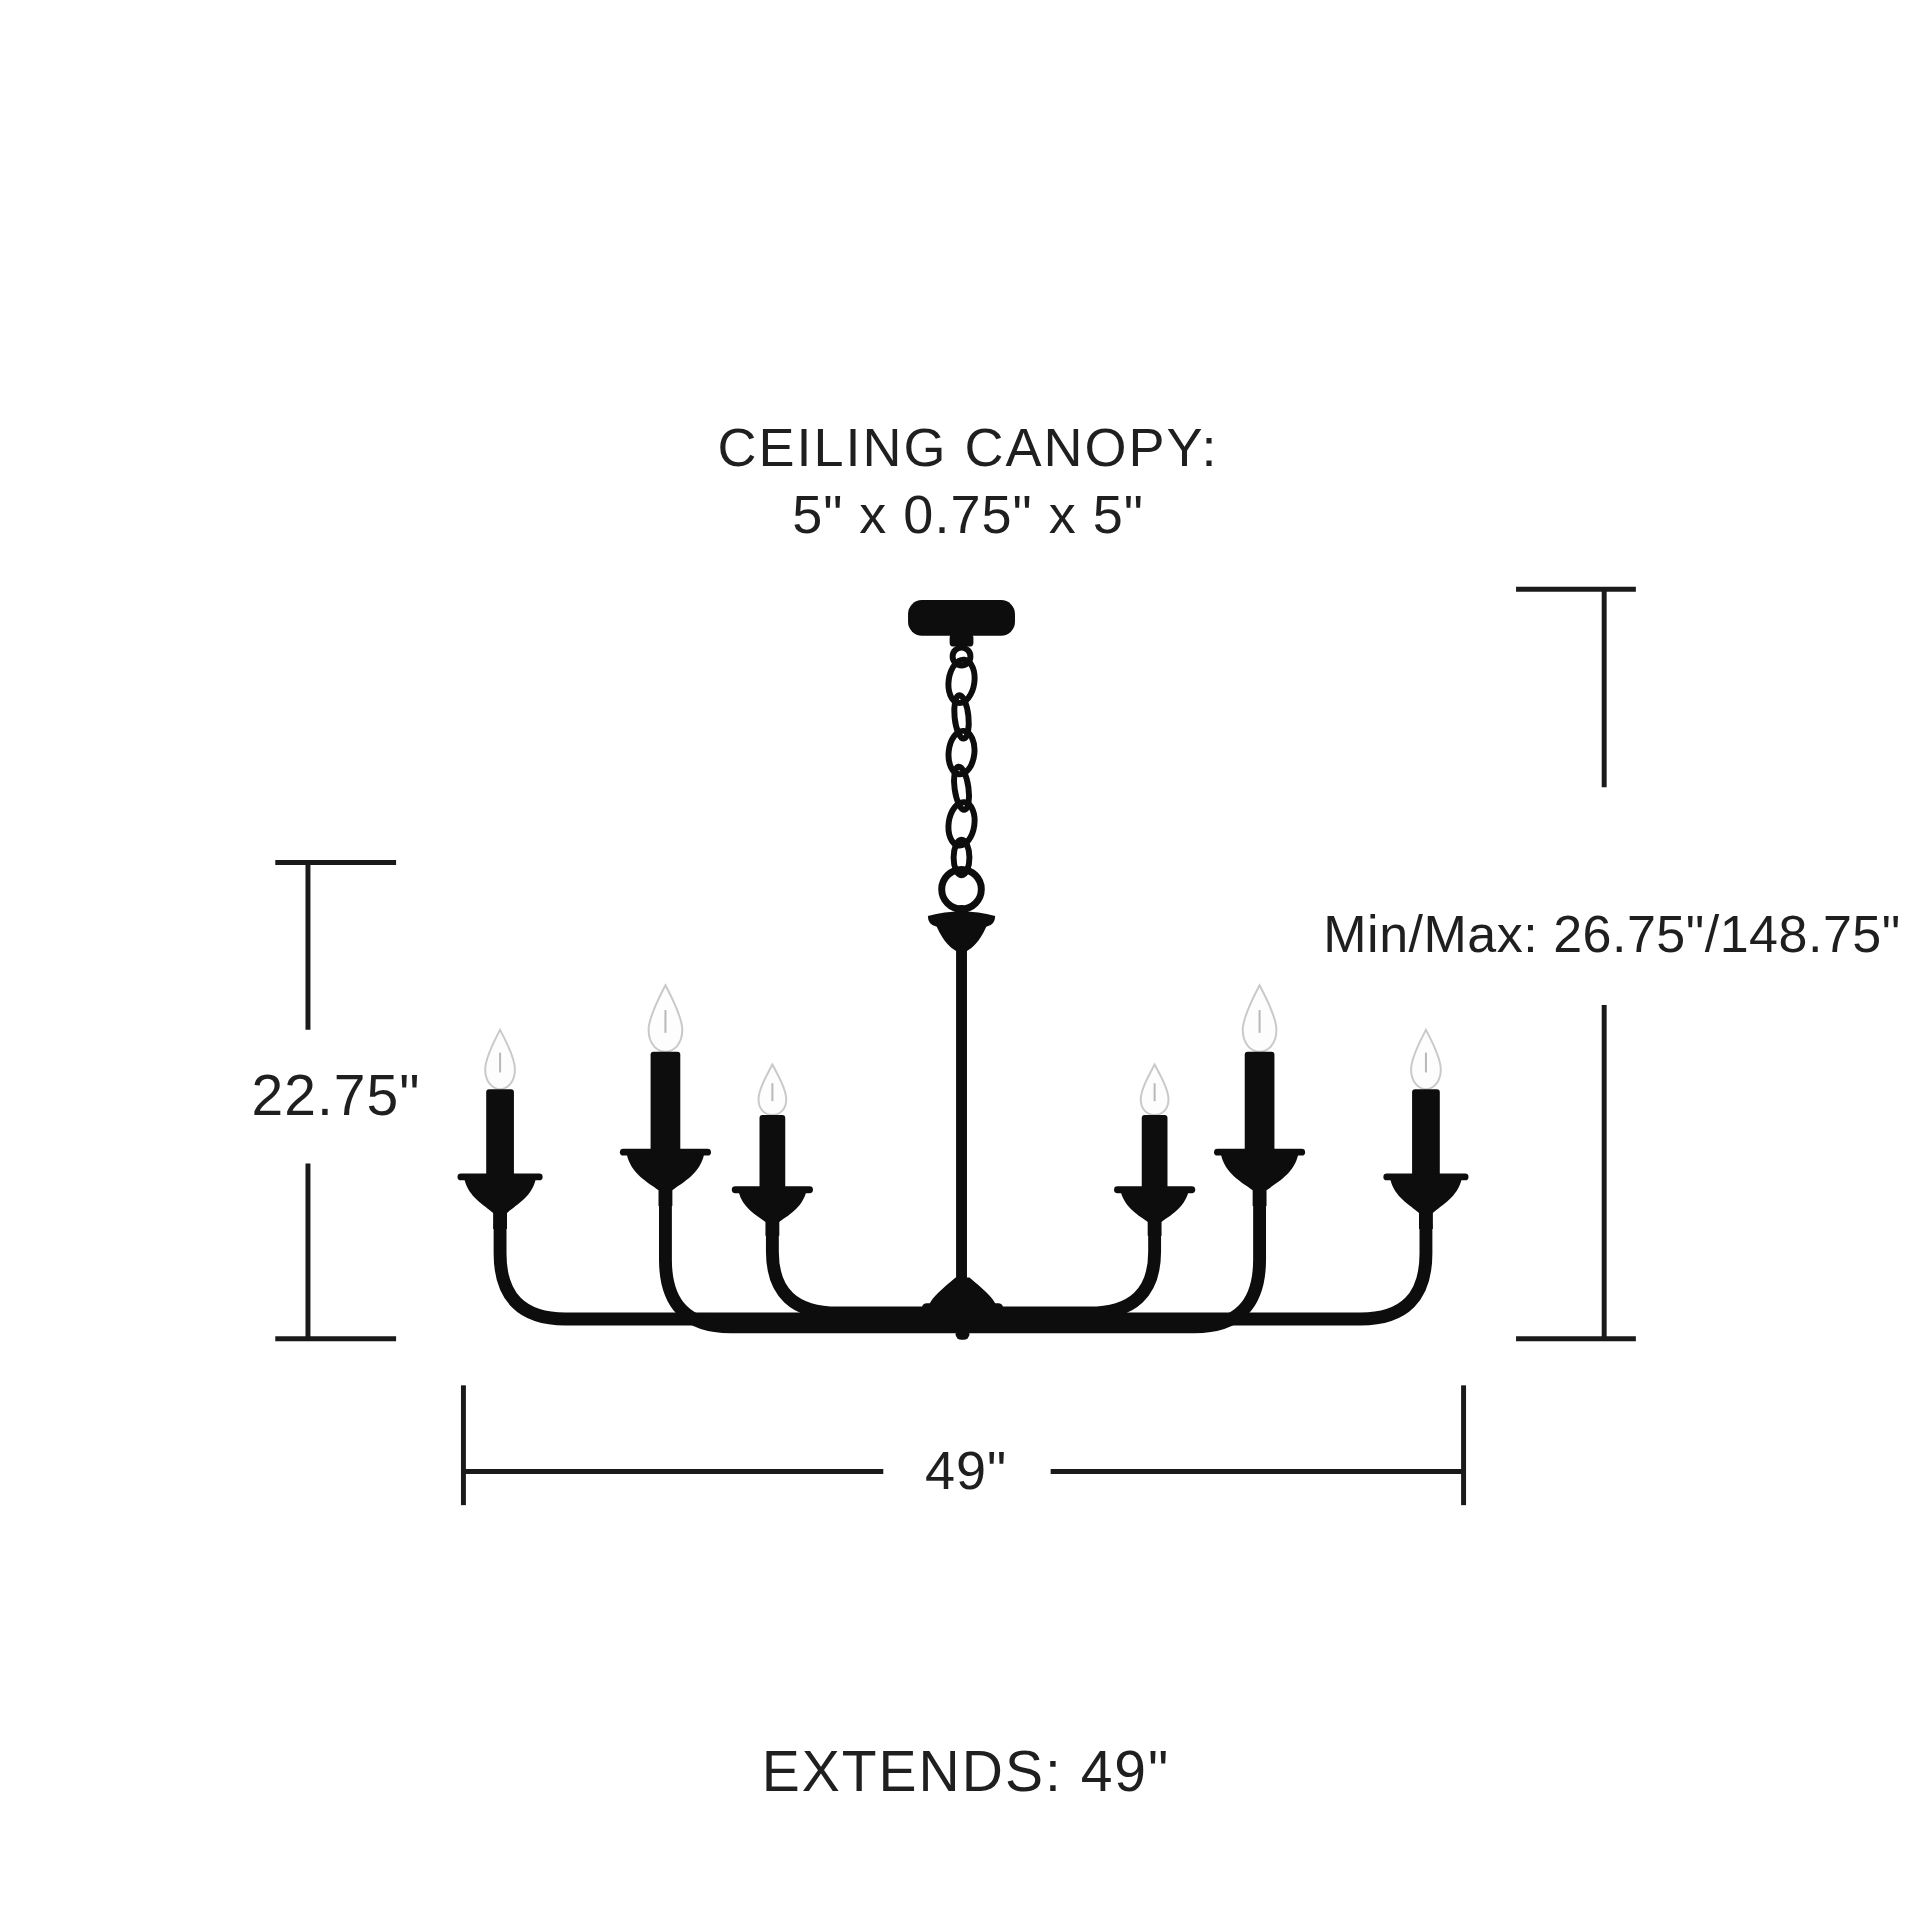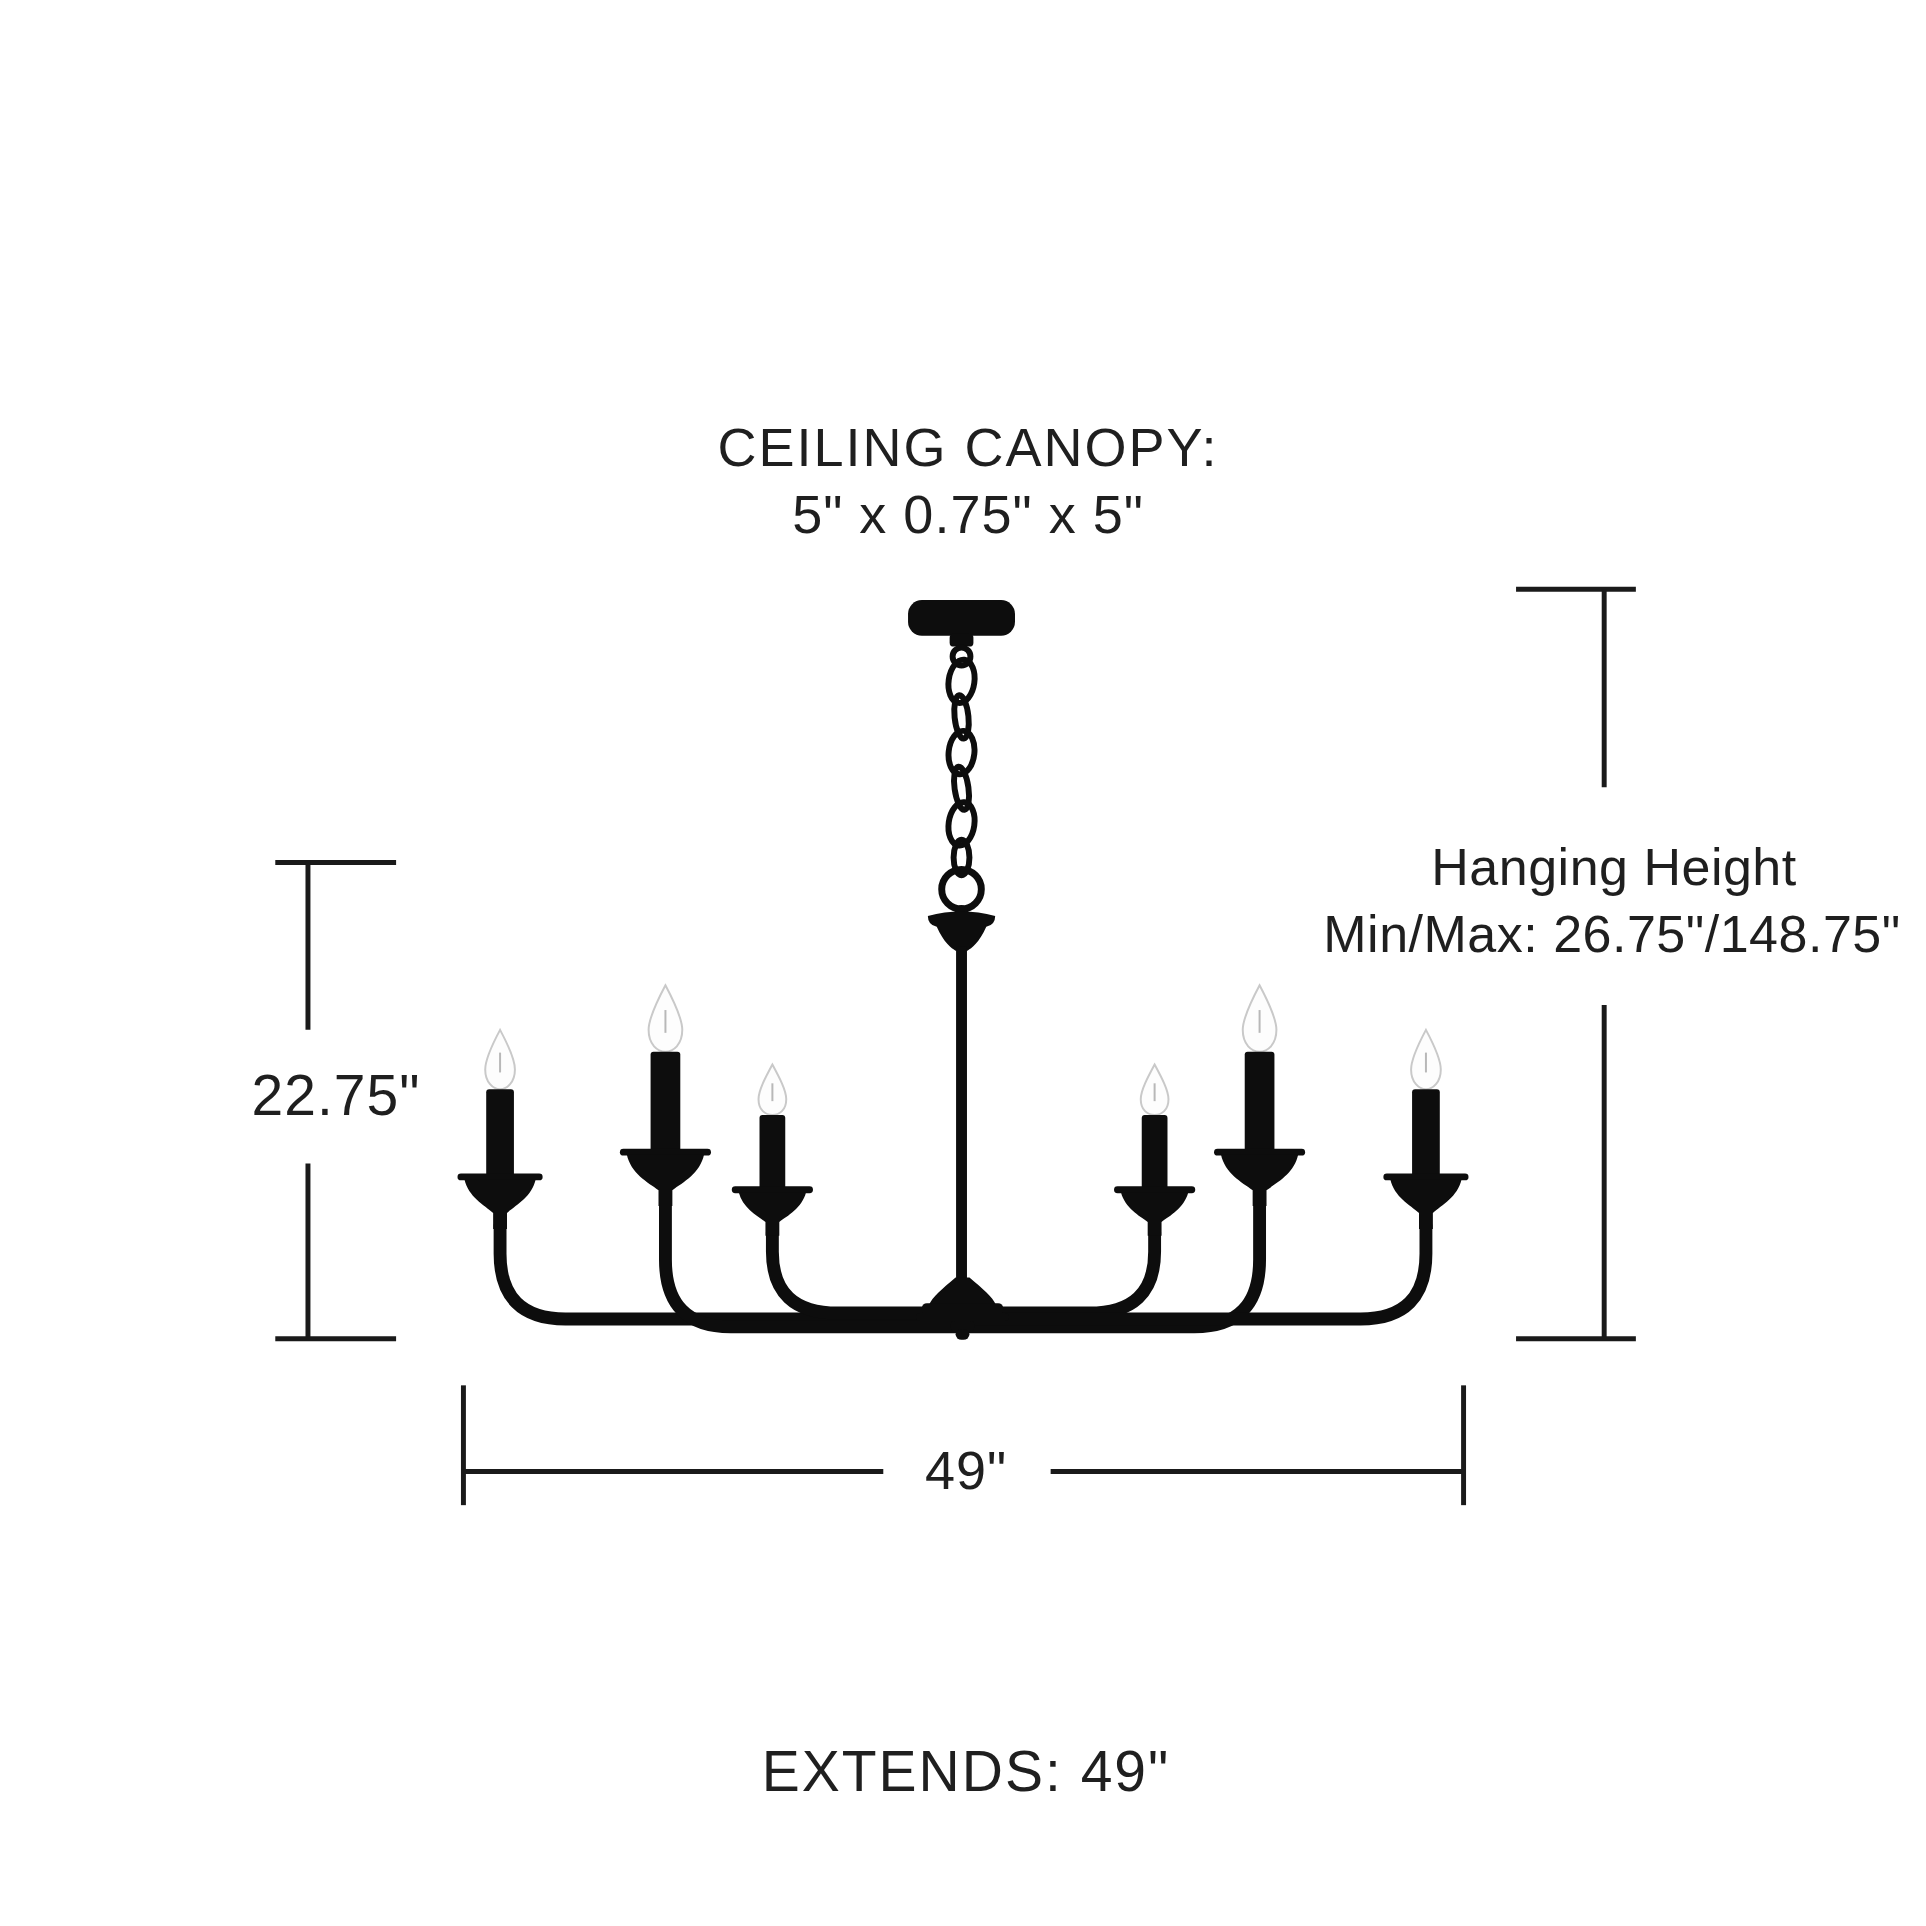--- a/index.html
+++ b/index.html
@@ -136,21 +136,20 @@
         <rect x="1397" y="1185" width="86" height="7" rx="3.5"></rect>
         <path d="M1404 1191 C1408 1209 1424 1217 1433 1225 L1433 1241 L1447 1241 L1447 1225 C1456 1217 1472 1209 1476 1191 Z"></path>
       </g>
 
     </g>
   </svg>
 
   <div class="label lbl-caps" style="left:968px;top:447px;">CEILING CANOPY:</div>
   <div class="label lbl-dims" style="left:968px;top:514px;">5" x 0.75" x 5"</div>
 
-  <div class="label lbl-mixed" style="left:1614px;top:867px;">Hanging Height</div>
   <div class="label lbl-mixed" style="left:1612px;top:934px;">Min/Max: 26.75"/148.75"</div>
 
   <div class="label lbl-num" style="left:336px;top:1095px;">22.75"</div>
 
   <div class="label lbl-dims" style="left:966px;top:1470px;">49"</div>
 
   <div class="label lbl-num" style="left:966px;top:1771px;letter-spacing:2px;">EXTENDS: 49"</div>
 
 </div>
 

